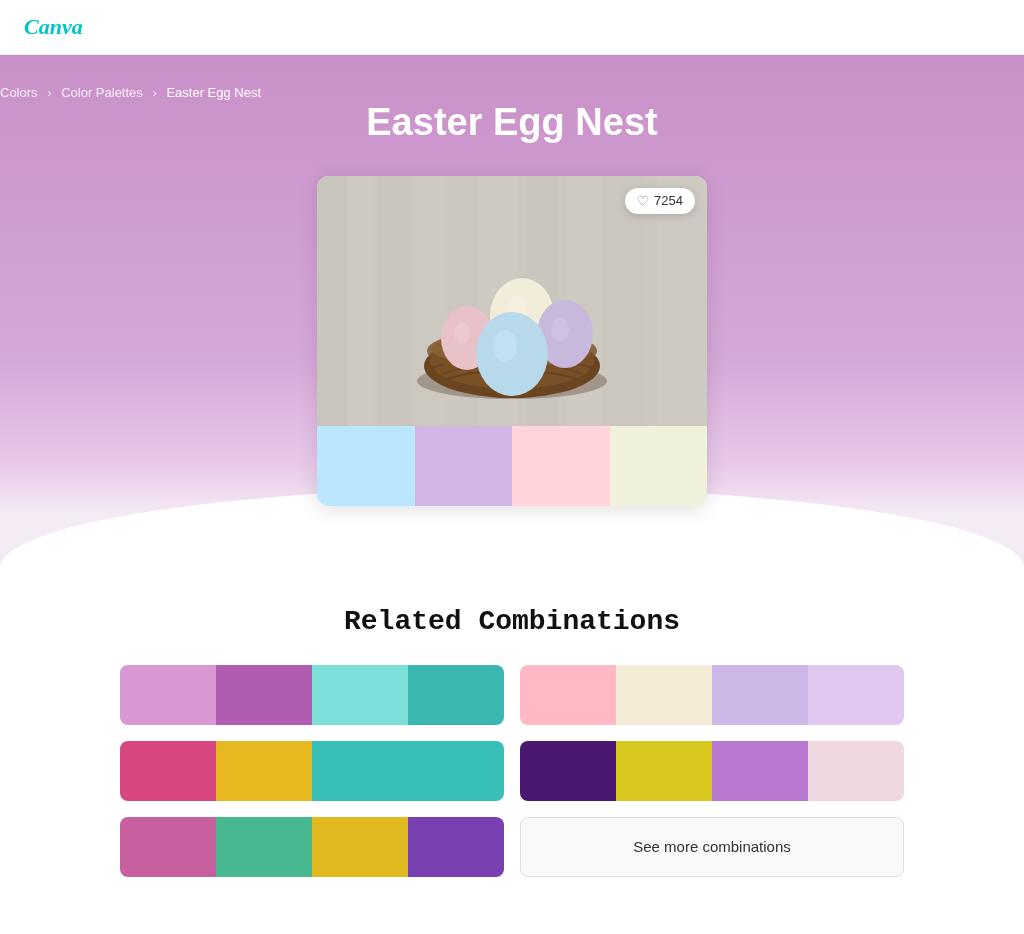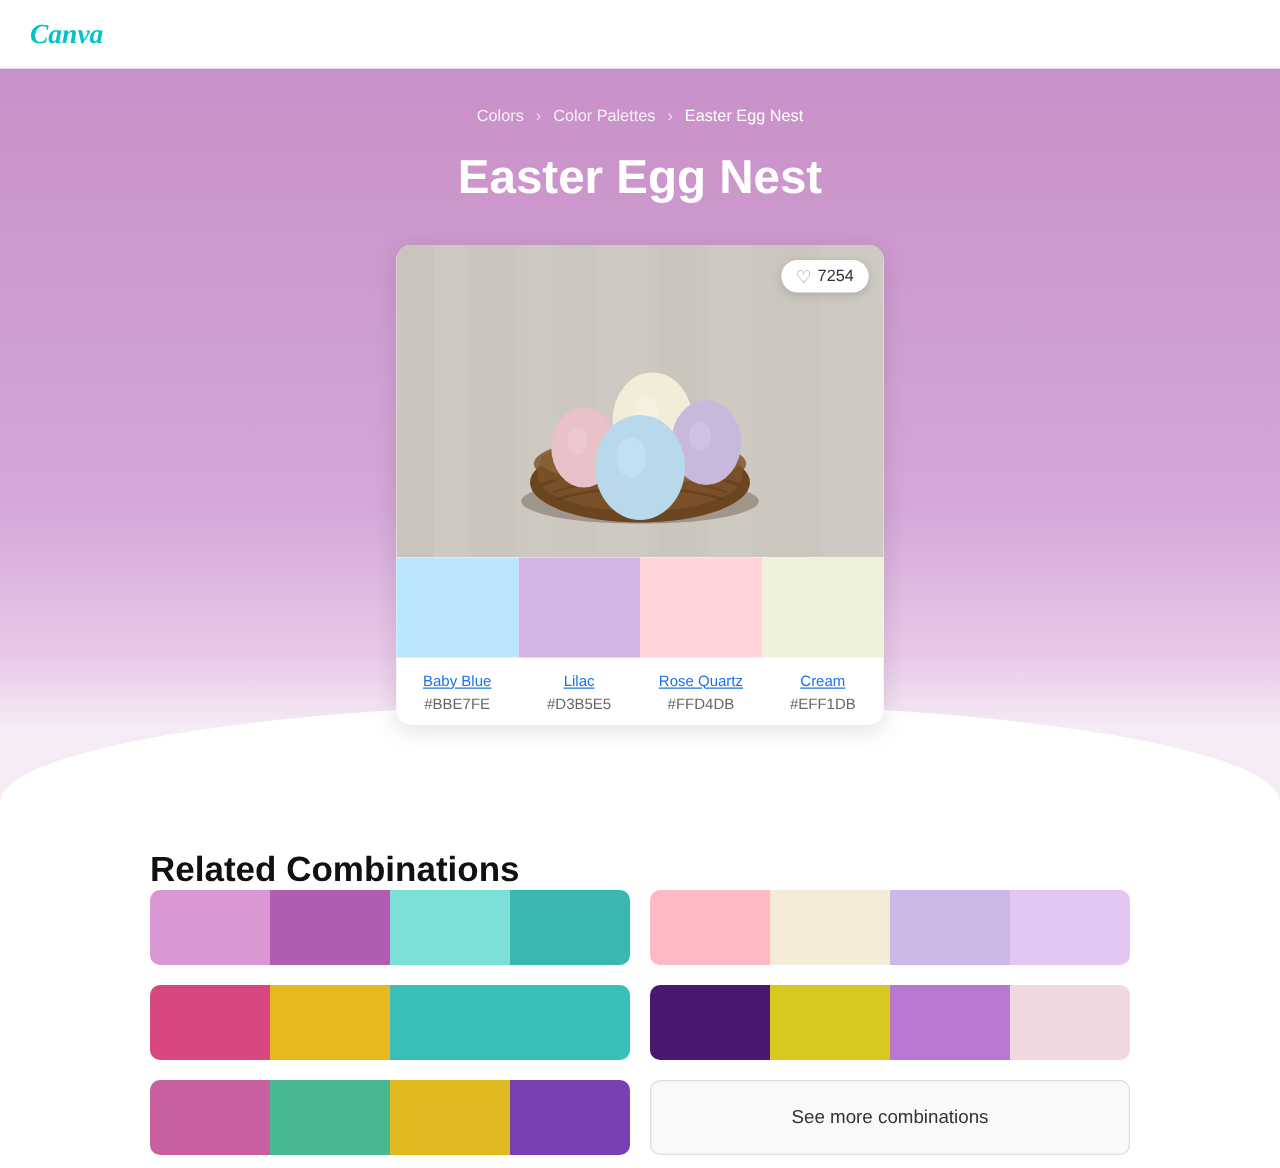--- a/index.html
+++ b/index.html
@@ -33,24 +33,23 @@
       position: absolute;
       bottom: -2px;
       left: 0;
       right: 0;
       height: 80px;
       background: #fff;
       border-radius: 50% 50% 0 0 / 80px 80px 0 0;
     }
 
     .breadcrumb {
-      text-align: center;
       font-size: 13px;
       color: #fff;
-      margin-bottom: 20px;
+      margin-bottom: 0;
       position: relative;
       z-index: 1;
     }
     .breadcrumb a {
       color: #fff;
       text-decoration: none;
       opacity: 0.85;
     }
     .breadcrumb .sep { margin: 0 6px; opacity: 0.7; }
     .breadcrumb .current { opacity: 1; }
@@ -134,24 +133,26 @@
       font-size: 12px;
       color: #666;
     }
 
     
     .related-section {
       margin-top: 40px;
       padding: 0 120px;
     }
     .related-title {
-      text-align: left;
+      text-align: center;
       font-size: 28px;
       font-weight: 700;
       color: #111;
+      margin-bottom: 28px;
+      font-family: Liberation Mono, monospace;
     }
 
     .related-grid {
       display: grid;
       grid-template-columns: 1fr 1fr;
       gap: 16px;
     }
 
     .related-combo {
       display: flex;
@@ -248,38 +249,20 @@
         </div>
       </div>
 
       <div class="color-swatches">
         <div class="swatch" style="background-color: #BBE7FE;"></div>
         <div class="swatch" style="background-color: #D3B5E5;"></div>
         <div class="swatch" style="background-color: #FFD4DB;"></div>
         <div class="swatch" style="background-color: #EFF1DB;"></div>
       </div>
 
-      <div class="color-labels">
-        <div class="color-label">
-          <span class="color-name">Baby Blue</span>
-          <span class="color-hex">#BBE7FE</span>
-        </div>
-        <div class="color-label">
-          <span class="color-name">Lilac</span>
-          <span class="color-hex">#D3B5E5</span>
-        </div>
-        <div class="color-label">
-          <span class="color-name">Rose Quartz</span>
-          <span class="color-hex">#FFD4DB</span>
-        </div>
-        <div class="color-label">
-          <span class="color-name">Cream</span>
-          <span class="color-hex">#EFF1DB</span>
-        </div>
-      </div>
     </div>
   </div>
 </section>
 
 <section class="related-section">
   <h2 class="related-title">Related Combinations</h2>
 
   <div class="related-grid">
 
     <div class="related-combo">

